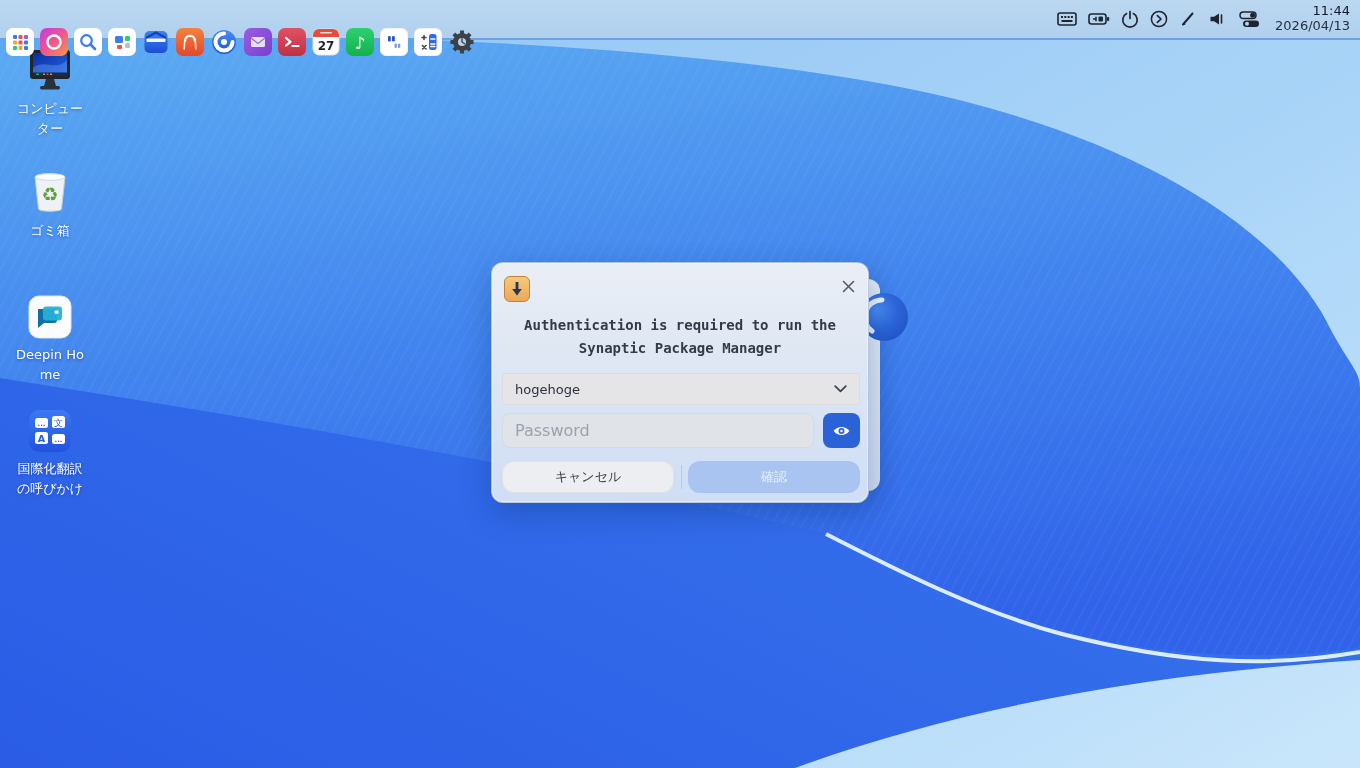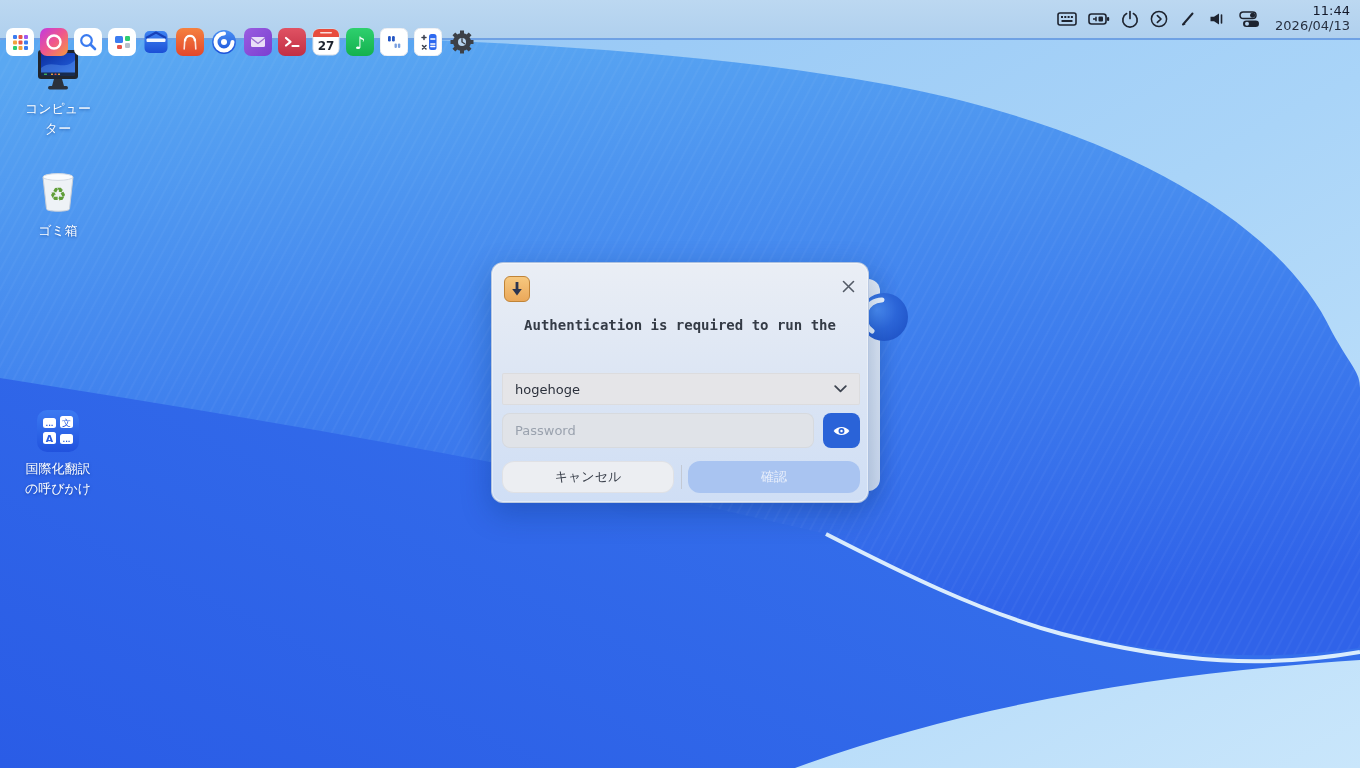--- a/index.html
+++ b/index.html
@@ -15,21 +15,21 @@
   #dock{display:flex;align-items:center;gap:6px;padding-left:6px;}
   .dock-icon{width:28px;height:28px;display:flex;align-items:center;justify-content:flex-start;cursor:pointer;margin-top:46px;}
   .dock-icon svg{display:block;}
   #tray{display:flex;align-items:center;gap:11px;padding-right:10px;}
   .tray-icon{display:flex;align-items:center;justify-content:center;cursor:pointer;}
   #clock{display:flex;flex-direction:column;align-items:flex-end;line-height:1.15;margin-left:4px;cursor:default;}
   #clock .time{font-size:13px;font-weight:normal;color:#13192a;}
   #clock .date{font-size:13px;color:#273040;}
 
   
-  .desk-item{position:absolute;left:10px;width:96px;display:flex;flex-direction:column;
+  .desk-item{position:absolute;left:2px;width:96px;display:flex;flex-direction:column;
     align-items:center;z-index:2;cursor:pointer;}
   .desk-item .glyph{margin-bottom:5px;}
   .desk-item .lbl{max-width:74px;text-align:center;font-size:13px;line-height:1.55;color:#fff;
     text-shadow:0 1px 3px rgba(10,50,130,.6);word-break:break-all;}
 
   
   .bw-rect{position:absolute;left:620px;top:279px;width:260px;height:212px;border-radius:12px;
     background:linear-gradient(180deg,#e4ecf7,#d2dff2);box-shadow:0 6px 20px rgba(20,60,130,.25);z-index:5;}
   .bw-circle{position:absolute;left:860px;top:293px;width:48px;height:48px;border-radius:50%;
     background:radial-gradient(circle at 35% 35%,#4a8cf2 0%,#2c66d9 45%,#1a4cc0 100%);z-index:6;overflow:hidden;}
@@ -47,21 +47,21 @@
     display:flex;align-items:center;justify-content:center;cursor:pointer;background:transparent;border:none;padding:0;}
   #dlg-title{position:absolute;left:0;right:0;top:51px;text-align:center;
     font-family:"DejaVu Sans Mono","Liberation Mono",monospace;font-size:14px;font-weight:bold;
     color:#343b46;line-height:1.65;cursor:default;}
   .dlg-select{position:absolute;left:10px;top:110px;width:358px;height:32px;border-radius:2px;
     background:#e5e5e8;display:flex;align-items:center;justify-content:space-between;
     padding:0 12px;box-sizing:border-box;cursor:pointer;border:1px solid rgba(0,0,0,.04);}
   .dlg-select .val{font-size:13px;color:#2c313c;}
   .dlg-input{position:absolute;left:10px;top:150px;width:312px;height:35px;border-radius:8px;
     background:#e0e3e8;border:1px solid rgba(0,0,0,.04);box-sizing:border-box;
-    font-size:13px;color:#2c313c;padding:0 12px;outline:none;font-family:inherit;}
+    font-size:16px;color:#2c313c;padding:0 12px;outline:none;font-family:inherit;}
   .dlg-input::placeholder{color:#9aa2ae;opacity:1;}
   #eye-btn{position:absolute;left:331px;top:150px;width:37px;height:35px;border-radius:8px;
     background:#2a63d8;border:none;display:flex;align-items:center;justify-content:center;
     cursor:pointer;padding:0;}
   .dlg-btn{position:absolute;top:198px;height:32px;width:172px;border-radius:12px;border:none;
     font-size:13px;font-family:inherit;cursor:pointer;display:flex;align-items:center;justify-content:center;}
   #btn-cancel{left:10px;background:#eceef2;color:#3c424d;box-shadow:inset 0 0 0 1px rgba(0,0,0,.05);}
   #btn-confirm{left:196px;background:#a9c4f1;color:#e9effb;}
   #btn-divider{position:absolute;left:189px;top:202px;width:1px;height:24px;background:#c3c9d4;}
 </style>
@@ -124,20 +124,29 @@
 
   <div class="desk-item" style="top:168px;">
     <svg class="glyph" width="46" height="48" viewBox="0 0 46 48">
       <path d="M8,9 L38,9 L34.5,41 C34.3,44 11.7,44 11.5,41 Z" fill="#eef2f6" stroke="#c7ced8" stroke-width="1"></path>
       <ellipse cx="23" cy="9" rx="15" ry="3.4" fill="#f9fbfd" stroke="#d2d9e2" stroke-width="1"></ellipse>
       <text x="23" y="33" text-anchor="middle" font-size="19" fill="#5f9e38" font-family="DejaVu Sans, sans-serif">♻</text>
     </svg>
     <div class="lbl">ゴミ箱</div>
   </div>
 
+  <div class="desk-item" style="top:294px;">
+    <svg class="glyph" width="46" height="46" viewBox="0 0 46 46">
+      <rect x="2" y="2" width="42" height="42" rx="10" fill="#fbfcfe" stroke="#dde4ec" stroke-width="1"></rect>
+      <path d="M11,15 h16 a3,3 0 0 1 3,3 v8 a3,3 0 0 1 -3,3 h-10 l-6,5 Z" fill="#0f6fa8"></path>
+      <path d="M19,12.5 h13 a3,3 0 0 1 3,3 v8 a3,3 0 0 1 -3,3 h-13 a3,3 0 0 1 -3,-3 v-8 a3,3 0 0 1 3,-3 Z" fill="#27b0d6" opacity="0.94"></path>
+      <rect x="27.5" y="16.5" width="4" height="3.2" rx="1" fill="#eafafd"></rect>
+    </svg>
+    <div class="lbl">Deepin Home</div>
+  </div>
 
   <div class="desk-item" style="top:408px;">
     <svg class="glyph" width="46" height="46" viewBox="0 0 46 46">
       <defs>
           <linearGradient id="i18g" x1="0" y1="0" x2="0" y2="1">
         <stop offset="0" stop-color="#3b7af2"></stop>
             <stop offset="1" stop-color="#2152de"></stop>
       </linearGradient>
         </defs>
       <rect x="2" y="2" width="42" height="42" rx="10" fill="url(#i18g)"></rect>
@@ -167,20 +176,21 @@
         <path d="M4.2,9 L13.8,9 L9,15.5 Z" fill="#2c3550"></path>
       </svg>
     </div>
     <button id="close-btn">
       <svg width="13" height="13" viewBox="0 0 13 13">
         <path d="M1.5,1.5 L11.5,11.5 M11.5,1.5 L1.5,11.5" stroke="#545b67" stroke-width="1.6" stroke-linecap="round"></path>
       </svg>
     </button>
     <div id="dlg-title">
       <div>Authentication is required to run the</div>
+      <div>Synaptic Package Manager</div>
     </div>
 
     <div class="dlg-select">
       <span class="val">hogehoge</span>
       <svg width="13" height="8" viewBox="0 0 13 8">
         <path d="M1.2,1.2 L6.5,6.3 L11.8,1.2" fill="none" stroke="#3d4450" stroke-width="1.8" stroke-linecap="round" stroke-linejoin="round"></path>
       </svg>
     </div>
 
     <input class="dlg-input" type="text" placeholder="Password" value="" style="">

